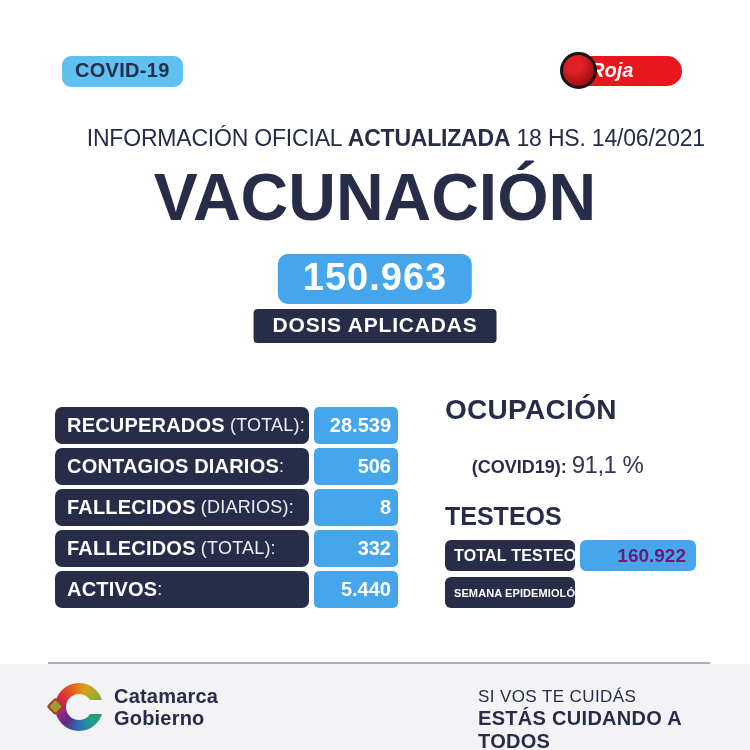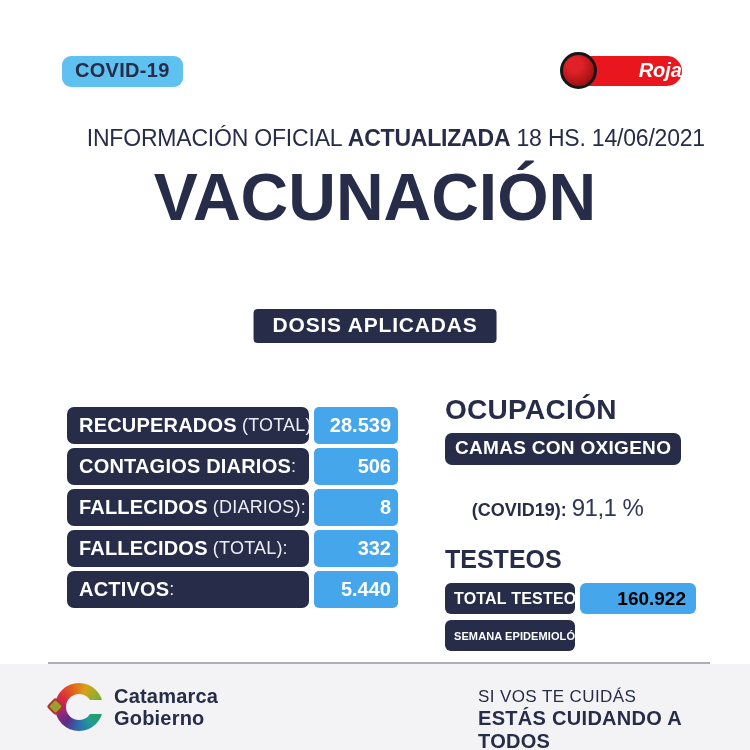--- a/index.html
+++ b/index.html
@@ -17,21 +17,21 @@
     position:absolute; left:62px; top:56px;
     background:#5ec1f0; color:#272c49;
     font-size:20px; font-weight:bold;
     padding:3px 13px 5px; border-radius:9px; letter-spacing:0.3px;
   }
   .roja-group { position:absolute; left:560px; top:52px; width:125px; height:38px; }
   .roja-pill {
     position:absolute; left:4px; top:4px; width:118px; height:30px;
     background:#e9161d; border-radius:16px;
     color:#ffffff; font-size:20px; font-weight:bold; font-style:italic;
-    text-align:right; line-height:29px; padding-left:26px;
+    text-align:left; line-height:29px; padding-left:26px;
   }
   .roja-circle {
     position:absolute; left:0; top:0; width:37px; height:37px; border-radius:50%;
     background:radial-gradient(circle at 38% 32%, #e02228 25%, #a61114 70%, #7c0a0d 100%);
     border:3px solid #171717;
   }
   .info-line {
     position:absolute; left:62px; top:98px;
     font-size:23px; letter-spacing:-0.2px; color:#272c49; white-space:pre;
   }
@@ -56,21 +56,21 @@
     padding:4px 19px 6px; border-radius:4px; letter-spacing:0.8px; white-space:nowrap;
   }
 
   
   .stats { position:absolute; left:55px; top:407px; width:343px; }
   .stat-row { display:flex; height:37px; margin-bottom:4px; }
   .stat-label {
     flex:1; background:#272c49; border-radius:7px; margin-right:5px;
     color:#ffffff; display:flex; align-items:center;
     padding-left:12px; font-size:20px; font-weight:bold; letter-spacing:0.2px;
-    white-space:pre; overflow:hidden;margin-left:12px;
+    white-space:pre; overflow:hidden;
   }
   .stat-sub { font-weight:normal; font-size:18px; color:#eceef5; }
   .stat-value {
     width:84px; background:#45a6ec; border-radius:5px;
     color:#ffffff; font-size:20px; font-weight:bold;
     display:flex; align-items:center; justify-content:flex-end; padding-right:7px;
   }
 
   
   .right-col { position:absolute; left:418px; top:394px; width:260px;margin-left:27px; }
@@ -87,21 +87,21 @@
   .test-row { display:flex; height:31px; margin-bottom:6px; }
   .test-label {
     width:130px; background:#272c49; border-radius:6px; margin-right:5px;
     color:#ffffff; font-weight:bold; font-size:16px;
     display:flex; align-items:center; padding-left:9px; letter-spacing:0.2px;
     white-space:nowrap; overflow:hidden;
   }
   .test-label.small { font-size:11px; letter-spacing:0.1px; }
   .test-value {
     width:116px; background:#45a6ec; border-radius:6px;
-    color:#000000; font-weight:bold; font-size:19px;
+    color:#701a75; font-weight:bold; font-size:19px;
     display:flex; align-items:center; justify-content:flex-end; padding-right:10px;
   }
 
   
   .footer-bg { position:absolute; left:0; top:664px; width:750px; height:86px; background:#f3f3f5; }
   .footer-divider { position:absolute; left:48px; top:662px; width:662px; height:2px; background:#aeaeb8; }
   .footer-brand { position:absolute; left:55px; top:683px; display:flex; align-items:center; }
   .logo { position:relative; width:48px; height:48px; margin-right:11px; }
   .logo-ring {
     width:48px; height:48px; border-radius:50%;
@@ -130,20 +130,21 @@
   <div class="roja-group">
     <div class="roja-pill">Roja</div>
     <div class="roja-circle"></div>
   </div>
 
   <div class="info-line">
     <span>INFORMACIÓN OFICIAL </span><span class="b">ACTUALIZADA</span><span> 18 HS. 14/06/2021</span>
   </div>
 
   <div class="main-title">VACUNACIÓN</div>
+  <div class="doses-value">150.963</div>
   <div class="doses-label">DOSIS APLICADAS</div>
 
   <div class="stats">
     <div class="stat-row">
       <div class="stat-label"><span>RECUPERADOS</span><span class="stat-sub"> (TOTAL):</span></div>
       <div class="stat-value">28.539</div>
     </div>
     <div class="stat-row">
       <div class="stat-label"><span>CONTAGIOS DIARIOS</span><span class="stat-sub">:</span></div>
       <div class="stat-value">506</div>
@@ -157,21 +158,20 @@
       <div class="stat-value">332</div>
     </div>
     <div class="stat-row">
       <div class="stat-label"><span>ACTIVOS</span><span class="stat-sub">:</span></div>
       <div class="stat-value">5.440</div>
     </div>
   </div>
 
   <div class="right-col">
     <div class="occ-title">OCUPACIÓN</div>
-    <div><span class="occ-badge">CAMAS CON OXIGENO</span></div>
     <div class="covid-line">
       <span class="covid-label">(COVID19): </span><span class="covid-value">91,1 %</span>
     </div>
     <div class="test-title">TESTEOS</div>
     <div class="test-row">
       <div class="test-label">TOTAL TESTEOS:</div>
       <div class="test-value">160.922</div>
     </div>
     <div class="test-row">
       <div class="test-label small">SEMANA EPIDEMIOLÓGICA:</div>

